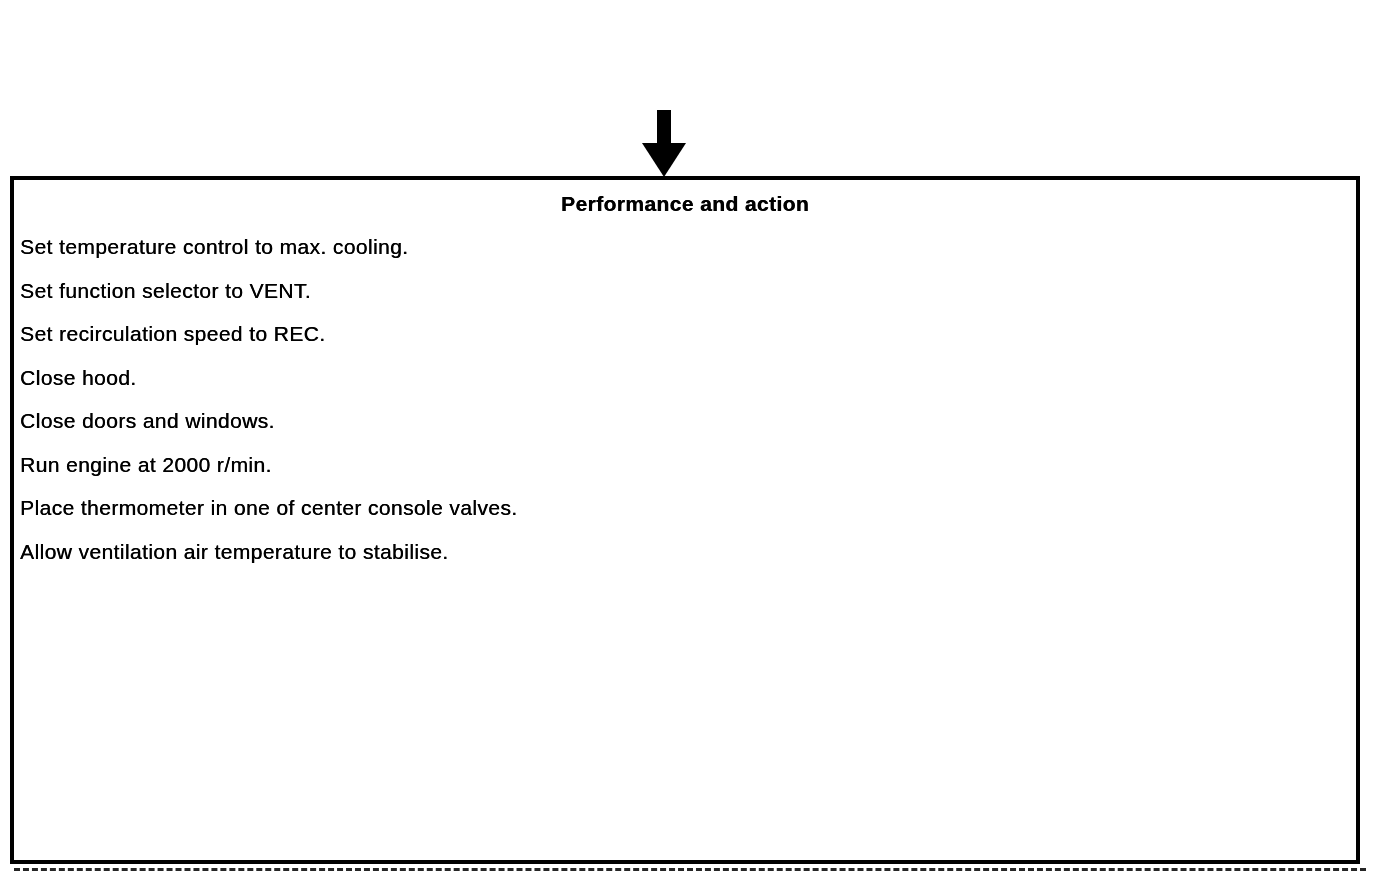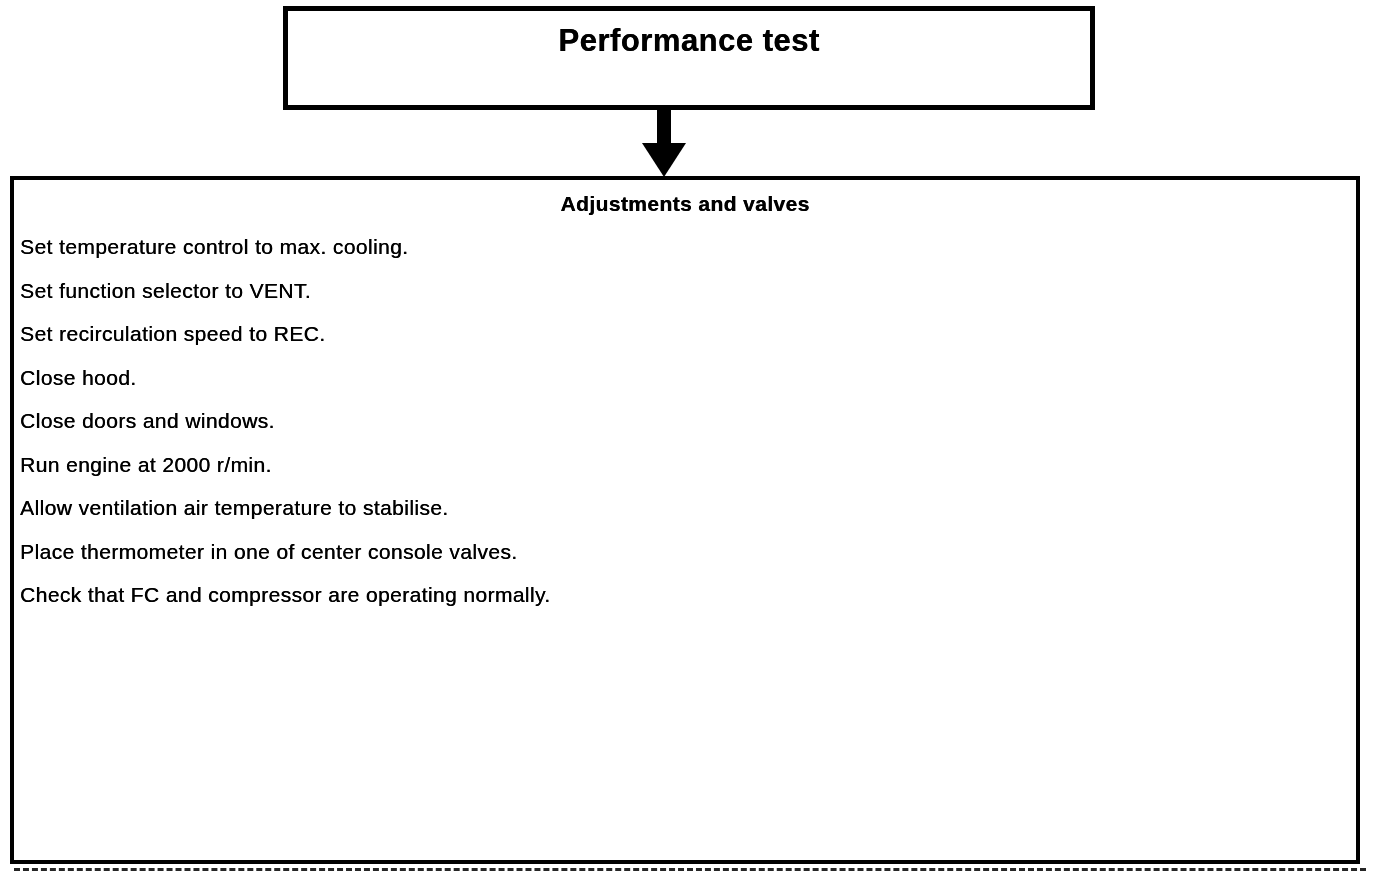--- a/index.html
+++ b/index.html
@@ -97,37 +97,33 @@
     height: 0;
     border-top: 3px dashed #000;
     opacity: 0.85;
   }
 </style>
 </head>
 <body>
 
 <div class="page">
 
-  <div class="top-box">
-    <div class="title">Performance test</div>
-  </div>
 
   <div class="arrow-stem"></div>
   <div class="arrow-head"></div>
 
   <div class="main-box">
-    <div class="heading">Adjustments and valves</div>
+    <div class="heading">Performance and action</div>
     <div class="steps">
       <div class="step">Set temperature control to max. cooling.</div>
       <div class="step">Set function selector to VENT.</div>
       <div class="step">Set recirculation speed to REC.</div>
       <div class="step">Close hood.</div>
       <div class="step">Close doors and windows.</div>
       <div class="step">Run engine at 2000 r/min.</div>
+      <div class="step">Place thermometer in one of center console valves.</div>
       <div class="step">Allow ventilation air temperature to stabilise.</div>
-      <div class="step">Place thermometer in one of center console valves.</div>
-      <div class="step">Check that FC and compressor are operating normally.</div>
     </div>
   </div>
 
   <div class="scan-noise-bottom"></div>
 
 </div>
 
 </body></html>

